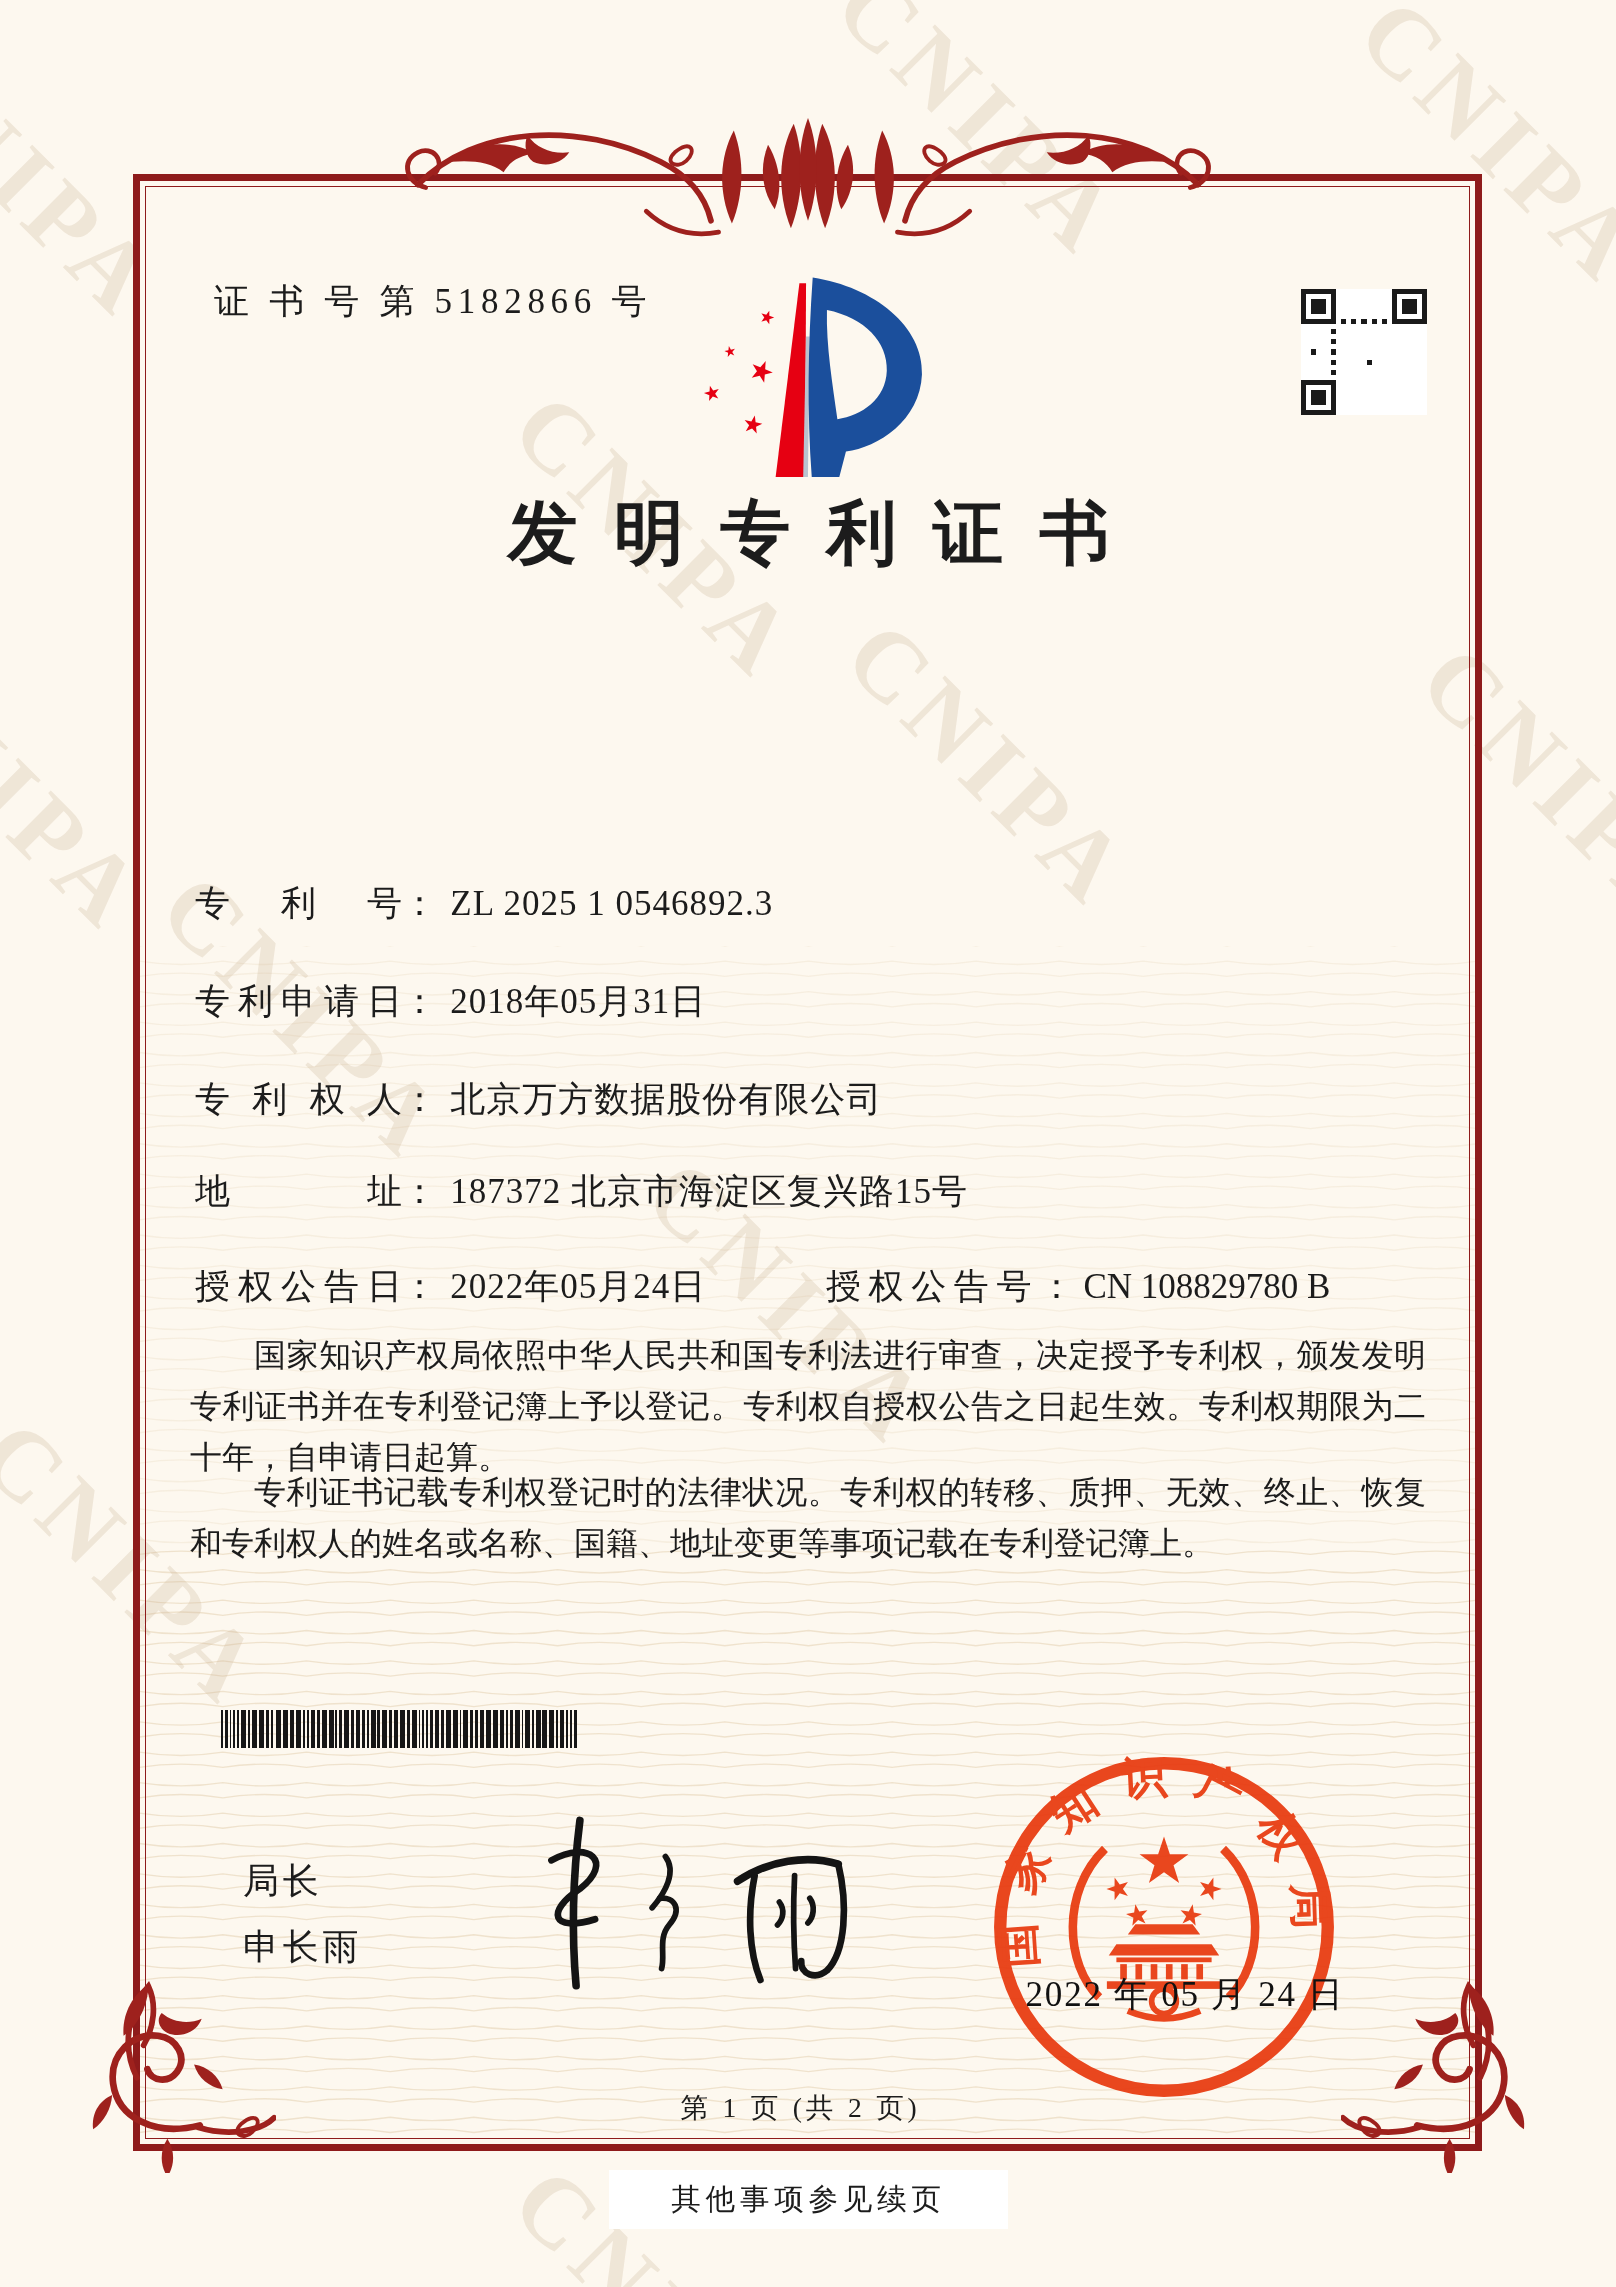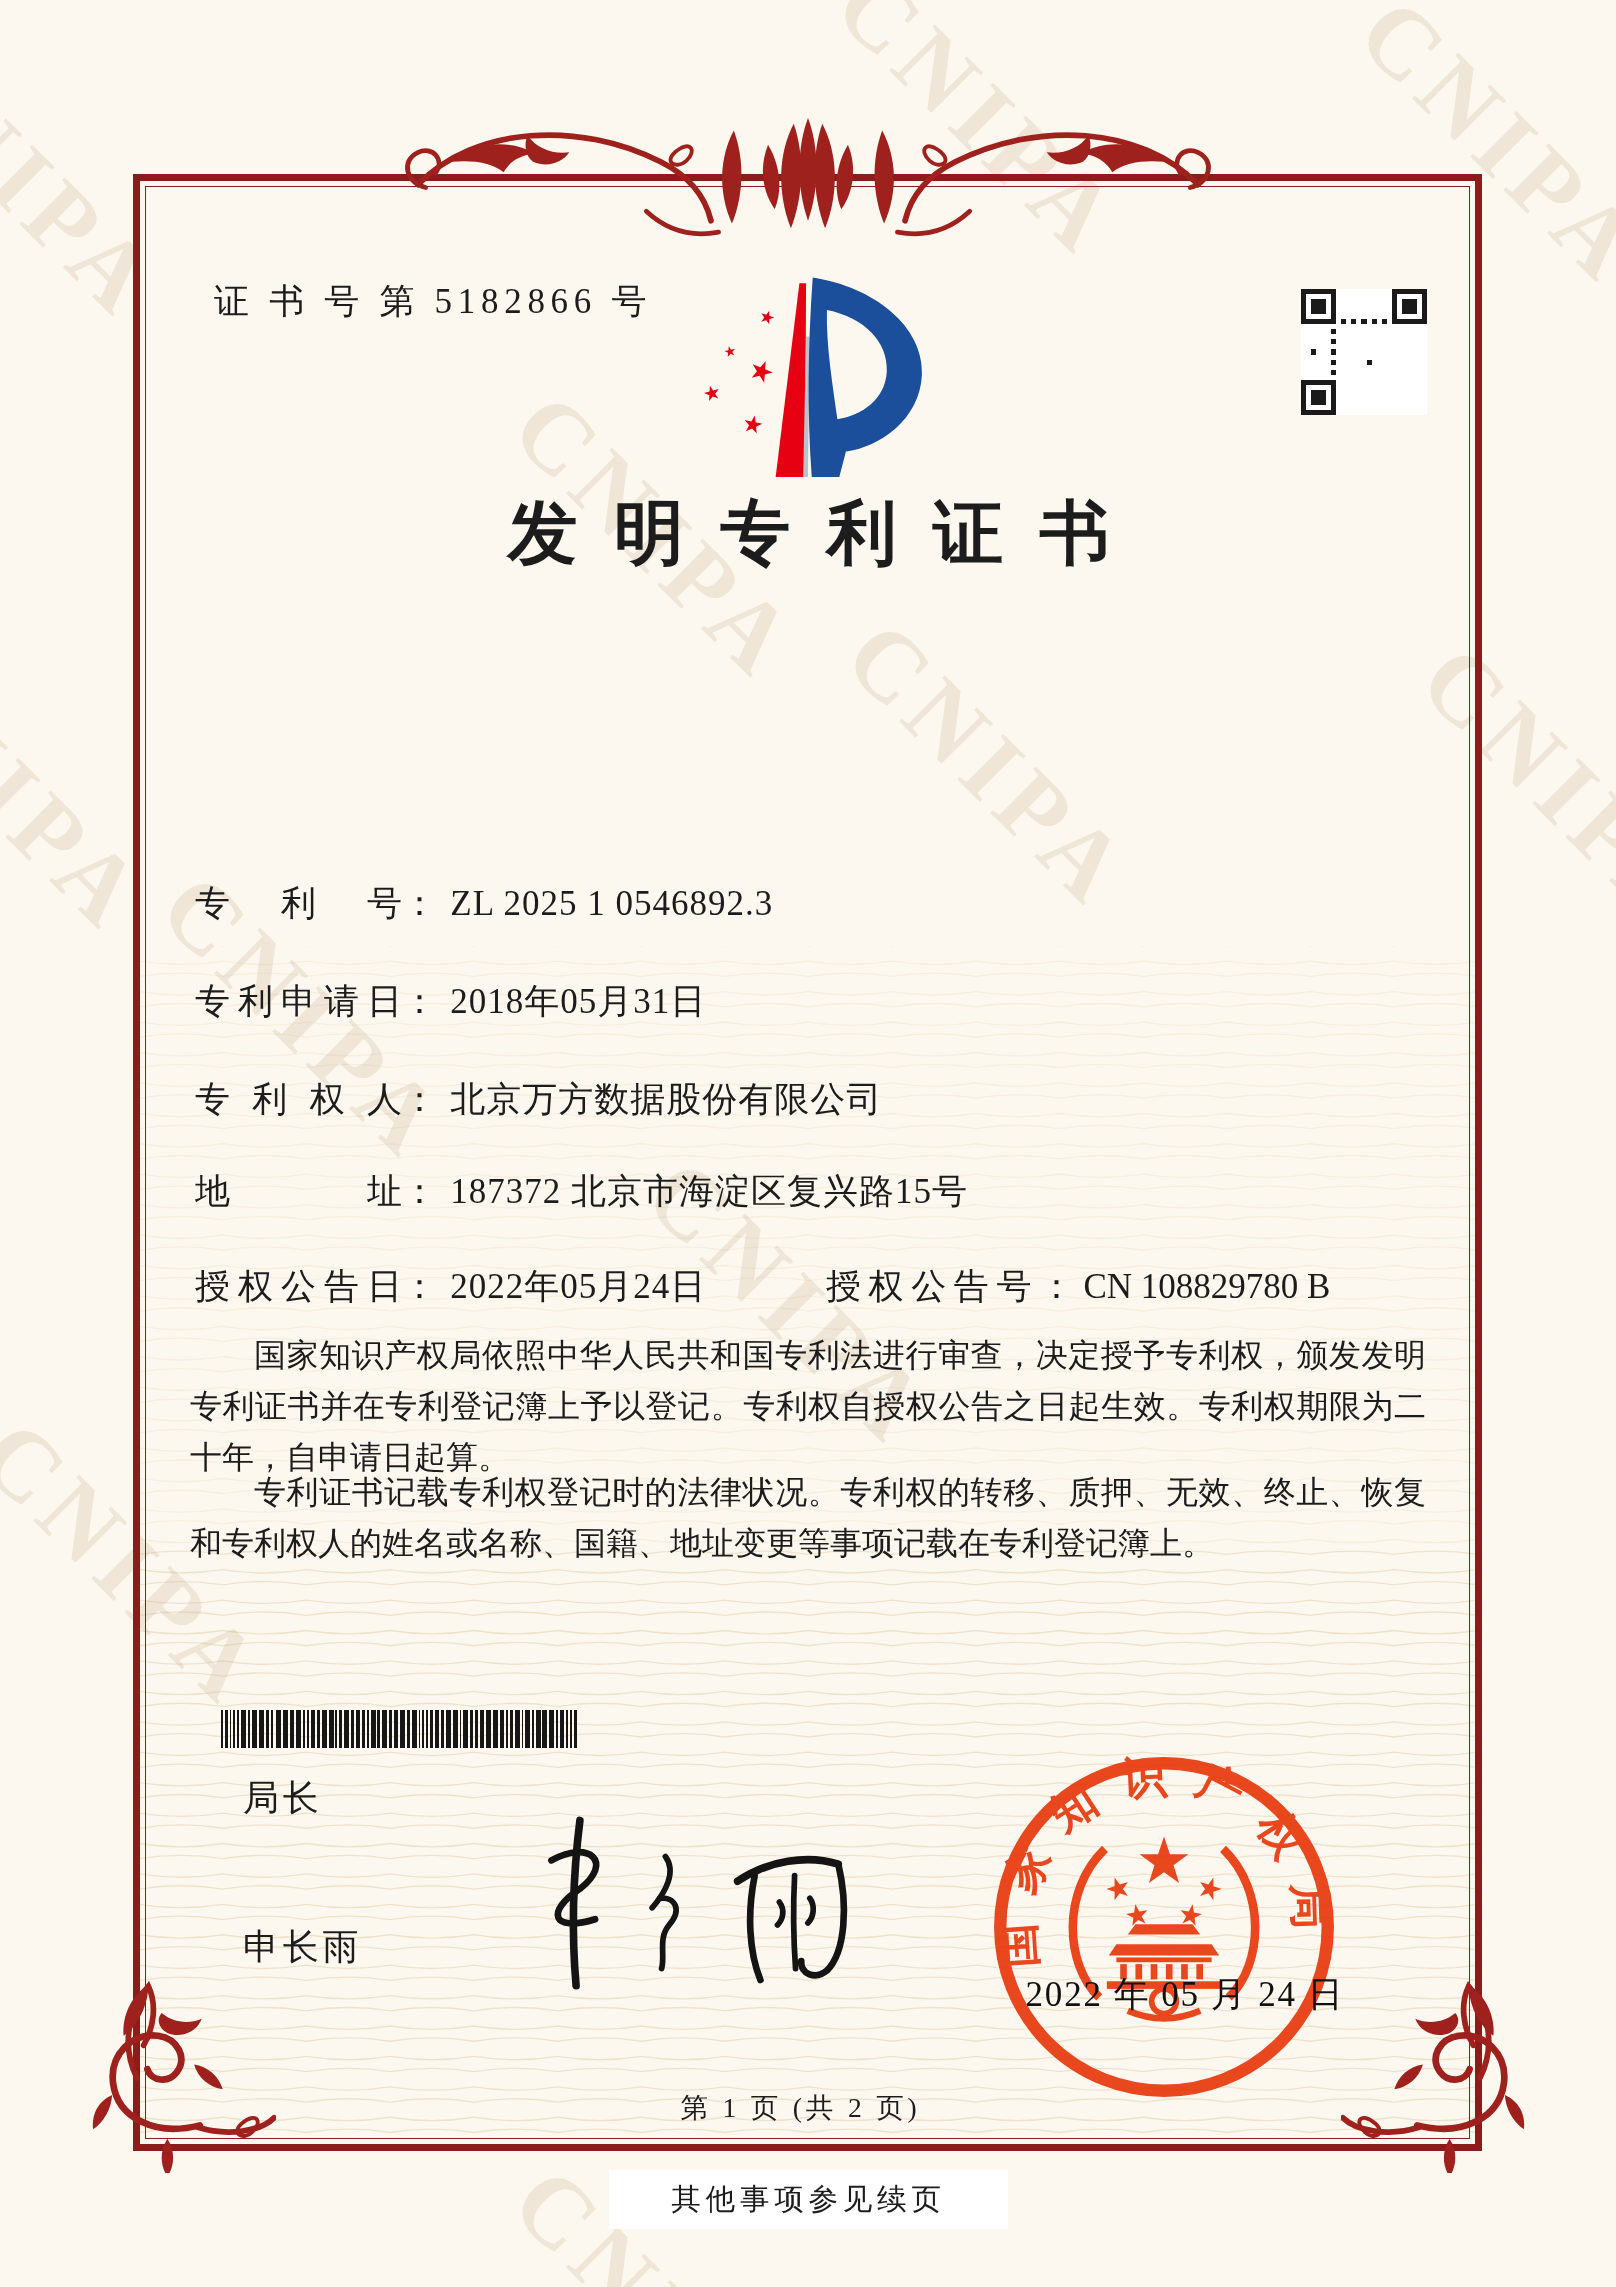--- a/index.html
+++ b/index.html
@@ -279,21 +279,21 @@
   </div>
   <div class="grant-right">
     <span class="lab2">授权公告号</span><span>：</span><span class="val" style="margin-left:9.5px">CN 108829780 B</span>
   </div>
 
   <div class="para" style="top:1330px">国家知识产权局依照中华人民共和国专利法进行审查，决定授予专利权，颁发发明专利证书并在专利登记簿上予以登记。专利权自授权公告之日起生效。专利权期限为二十年，自申请日起算。</div>
   <div class="para" style="top:1467px">专利证书记载专利权登记时的法律状况。专利权的转移、质押、无效、终止、恢复和专利权人的姓名或名称、国籍、地址变更等事项记载在专利登记簿上。</div>
 
   <div class="barcode" id="barcode"><i style="width: 1.9px; margin-right: 1.9px;"></i><i style="width: 2.9px; margin-right: 1.9px;"></i><i style="width: 1.9px; margin-right: 1.9px;"></i><i style="width: 1.9px; margin-right: 1.9px;"></i><i style="width: 1.9px; margin-right: 1.9px;"></i><i style="width: 4.8px; margin-right: 1.9px;"></i><i style="width: 2.9px; margin-right: 1.9px;"></i><i style="width: 4.8px; margin-right: 1.9px;"></i><i style="width: 4.8px; margin-right: 1.9px;"></i><i style="width: 2.9px; margin-right: 1.9px;"></i><i style="width: 2.9px; margin-right: 2.9px;"></i><i style="width: 4.8px; margin-right: 1.9px;"></i><i style="width: 4.8px; margin-right: 1.9px;"></i><i style="width: 4.8px; margin-right: 1.9px;"></i><i style="width: 4.8px; margin-right: 1.9px;"></i><i style="width: 1.9px; margin-right: 1.9px;"></i><i style="width: 1.9px; margin-right: 1.9px;"></i><i style="width: 4.8px; margin-right: 1.9px;"></i><i style="width: 2.9px; margin-right: 1.9px;"></i><i style="width: 4.8px; margin-right: 1.9px;"></i><i style="width: 4.8px; margin-right: 1.9px;"></i><i style="width: 1.9px; margin-right: 1.9px;"></i><i style="width: 2.9px; margin-right: 1.9px;"></i><i style="width: 4.8px; margin-right: 1.9px;"></i><i style="width: 2.9px; margin-right: 1.9px;"></i><i style="width: 4.8px; margin-right: 1.9px;"></i><i style="width: 2.9px; margin-right: 1.9px;"></i><i style="width: 1.9px; margin-right: 1.9px;"></i><i style="width: 4.8px; margin-right: 1.9px;"></i><i style="width: 2.9px; margin-right: 1.9px;"></i><i style="width: 4.8px; margin-right: 1.9px;"></i><i style="width: 2.9px; margin-right: 1.9px;"></i><i style="width: 4.8px; margin-right: 1.9px;"></i><i style="width: 4.8px; margin-right: 1.9px;"></i><i style="width: 2.9px; margin-right: 1.9px;"></i><i style="width: 4.8px; margin-right: 1.9px;"></i><i style="width: 1.9px; margin-right: 1.9px;"></i><i style="width: 1.9px; margin-right: 1.9px;"></i><i style="width: 1.9px; margin-right: 1.9px;"></i><i style="width: 2.9px; margin-right: 1.9px;"></i><i style="width: 4.8px; margin-right: 1.9px;"></i><i style="width: 2.9px; margin-right: 1.9px;"></i><i style="width: 4.8px; margin-right: 1.9px;"></i><i style="width: 4.8px; margin-right: 1.9px;"></i><i style="width: 1.9px; margin-right: 1.9px;"></i><i style="width: 4.8px; margin-right: 1.9px;"></i><i style="width: 2.9px; margin-right: 1.9px;"></i><i style="width: 2.9px; margin-right: 1.9px;"></i><i style="width: 4.8px; margin-right: 1.9px;"></i><i style="width: 4.8px; margin-right: 1.9px;"></i><i style="width: 4.8px; margin-right: 1.9px;"></i><i style="width: 4.8px; margin-right: 1.9px;"></i><i style="width: 1.9px; margin-right: 1.9px;"></i><i style="width: 2.9px; margin-right: 1.9px;"></i><i style="width: 4.8px; margin-right: 1.9px;"></i><i style="width: 1.9px; margin-right: 1.9px;"></i><i style="width: 4.8px; margin-right: 1.9px;"></i><i style="width: 1.9px; margin-right: 1.9px;"></i><i style="width: 4.8px; margin-right: 1.9px;"></i><i style="width: 4.8px; margin-right: 1.9px;"></i><i style="width: 4.8px; margin-right: 1.9px;"></i><i style="width: 1.9px; margin-right: 1.9px;"></i><i style="width: 4.8px; margin-right: 1.9px;"></i><i style="width: 1.9px; margin-right: 1.9px;"></i><i style="width: 1.9px; margin-right: 1.9px;"></i><i style="width: 2.9px; margin-right: 1.9px;"></i></div>
 
-  <div class="dir" style="top:1774px">局长</div>
+  <div class="dir" style="top:1857px">局长</div>
   <div class="dir" style="top:1923px">申长雨</div>
 
   <svg class="sig" width="361" height="195" viewBox="0 0 380 205">
     <g fill="none" stroke="#141414" stroke-width="8" stroke-linecap="round" stroke-linejoin="round">
       <path d="M62,14 C56,62 52,120 58,188"></path>
       <path d="M32,56 C72,34 98,58 62,86 C26,110 32,132 78,118" stroke-width="7"></path>
       <path d="M152,52 C164,68 152,90 138,106" stroke-width="6"></path>
       <path d="M146,96 C162,94 170,108 156,124 C144,138 152,156 148,170" stroke-width="6"></path>
       <path d="M228,78 C260,56 302,50 334,60"></path>
       <path d="M246,72 C238,112 240,152 252,182" stroke-width="7"></path>

